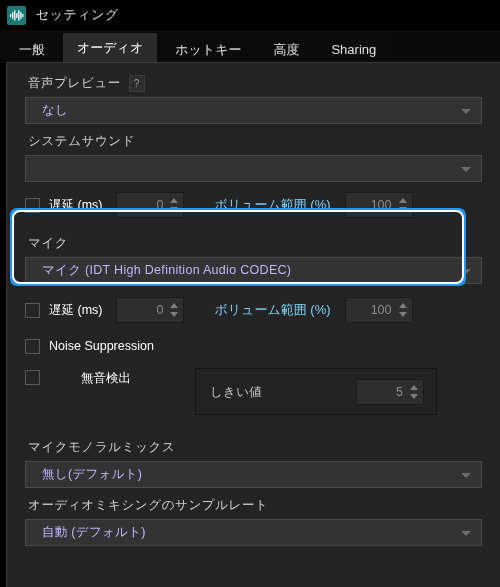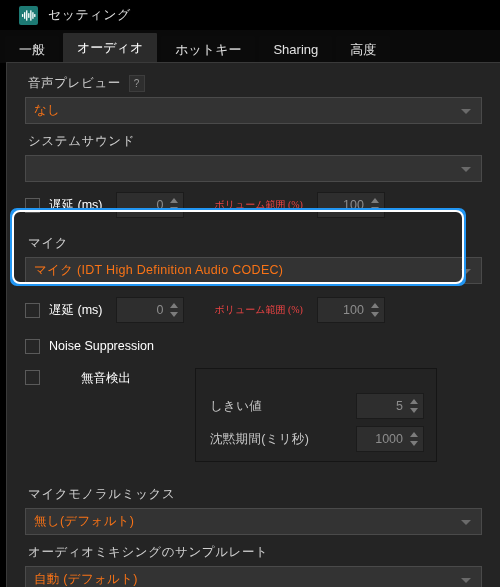--- a/index.html
+++ b/index.html
@@ -12,21 +12,21 @@
   .window{
     position:relative;width:500px;height:587px;
     background:#000;
     box-sizing:border-box;
   }
   
   .titlebar{
     position:absolute;left:0;top:0;width:500px;height:30px;
     background:#000;
     display:flex;align-items:center;
-    padding-left:19px;box-sizing:border-box;
+    padding-left:7px;box-sizing:border-box;
   }
   .app-icon{
     width:19px;height:19px;border-radius:2px;
     background:#1d7a74;
     display:flex;align-items:center;justify-content:center;
     flex:0 0 auto;
   }
   .app-icon svg{display:block;}
   .title-text{
     margin-left:10px;font-size:13px;color:#dcdcdc;letter-spacing:.5px;
@@ -79,22 +79,22 @@
     font-size:10px;color:#9a9a9a;line-height:1;
     cursor:default;
   }
   .combo{
     position:relative;
     height:27px;
     background:#333333;
     border:1px solid #4a4a4a;
     box-sizing:border-box;
     display:flex;align-items:center;
-    padding-left:8px;
-    font-size:12.5px;color:#f97316;
+    padding-left:16px;
+    font-size:12.5px;color:#c4b5fd;
     margin-bottom:9px;
     cursor:default;
     letter-spacing:.3px;
   }
   .combo .caret{
     position:absolute;right:10px;top:50%;margin-top:-2px;
     width:0;height:0;
     border-left:5px solid transparent;
     border-right:5px solid transparent;
     border-top:5px solid #6a6a6a;
@@ -131,35 +131,35 @@
     position:absolute;right:5px;top:50%;margin-top:-7px;
     display:flex;flex-direction:column;justify-content:space-between;
     height:14px;
   }
   .spin .arrows i{display:block;width:0;height:0;border-left:4px solid transparent;border-right:4px solid transparent;}
   .spin .arrows i.up{border-bottom:5px solid #7c7c7c;}
   .spin .arrows i.dn{border-top:5px solid #7c7c7c;}
   .gap{width:14px;flex:0 0 auto;}
   .gap-lg{width:30px;flex:0 0 auto;}
   .inline-lbl{
-    font-size:10px;color:#ef4444;white-space:nowrap;font-family:Liberation Serif, serif;
+    font-size:13px;color:#7dd3fc;white-space:nowrap;
   }
   
   .silence-wrap{
     display:flex;align-items:flex-start;
     margin-top:2px;
   }
   .silence-left{
     display:flex;align-items:flex-start;padding-top:2px;
     width:170px;flex:0 0 auto;gap:32px;
   }
   .groupbox{
     border:1px solid #151515;
     background:#232323;
-    padding:24px 12px 9px 14px;
+    padding:10px 12px 9px 14px;
     box-sizing:border-box;
     width:242px;
   }
   .grow{
     display:flex;align-items:center;justify-content:space-between;
     margin-bottom:7px;
   }
   .grow:last-child{margin-bottom:0;}
   .grow .gl{font-size:12.5px;color:#c9c9c9;letter-spacing:.3px;}
   
@@ -203,22 +203,22 @@
         </g>
       </svg>
     </div>
     <div class="title-text">セッティング</div>
   </div>
 
   <div class="tabstrip">
     <div class="tab">一般</div>
     <div class="tab active">オーディオ</div>
     <div class="tab">ホットキー</div>
+    <div class="tab">高度</div>
     <div class="tab">Sharing</div>
-    <div class="tab">高度</div>
   </div>
 
   <div class="panel">
     <div class="panel-inner">
 
       <div class="field-label">
         <span>音声プレビュー</span>
         <span class="help-btn">?</span>
       </div>
       <div class="combo">
@@ -299,30 +299,20 @@
           <div class="grow">
             <span class="gl">しきい値</span>
             <span class="spin">
               <span>5</span>
               <span class="arrows">
                   <i class="up"></i>
                   <i class="dn"></i>
                 </span>
             </span>
           </div>
-          <div class="grow">
-            <span class="gl">沈黙期間(ミリ秒)</span>
-            <span class="spin">
-              <span>1000</span>
-              <span class="arrows">
-                  <i class="up"></i>
-                  <i class="dn"></i>
-                </span>
-            </span>
-          </div>
         </div>
       </div>
 
       <div class="spacer-lg"></div>
 
       <div class="field-label">マイクモノラルミックス</div>
       <div class="combo">
         <span>無し(デフォルト)</span>
         <span class="caret"></span>
       </div>

